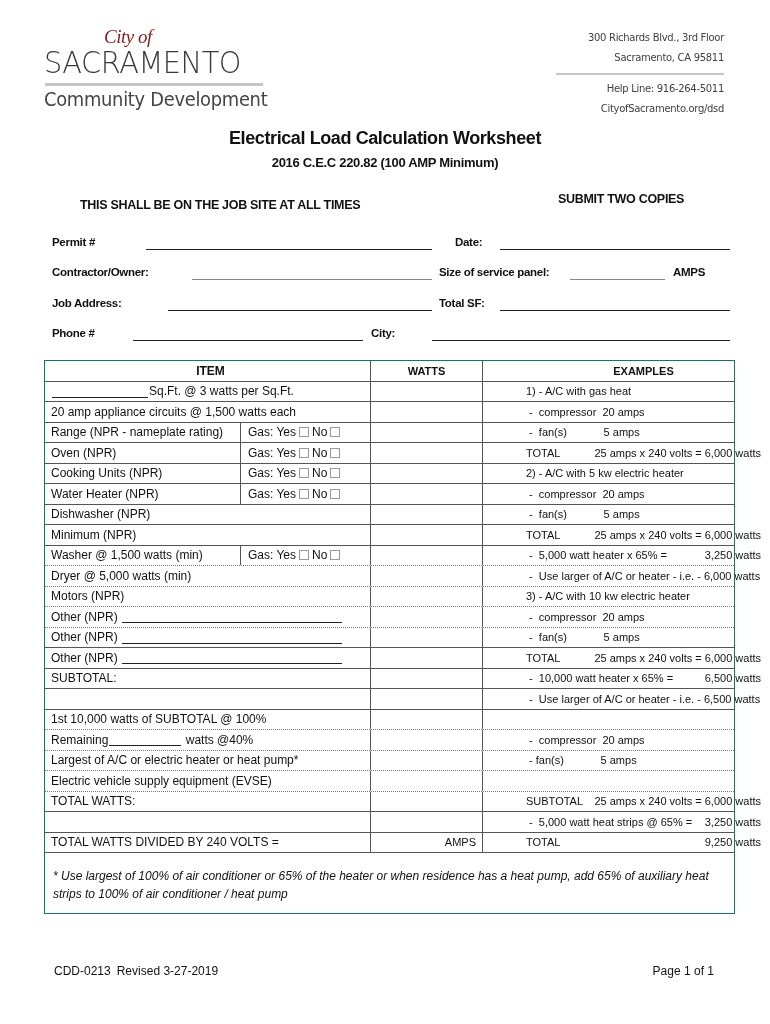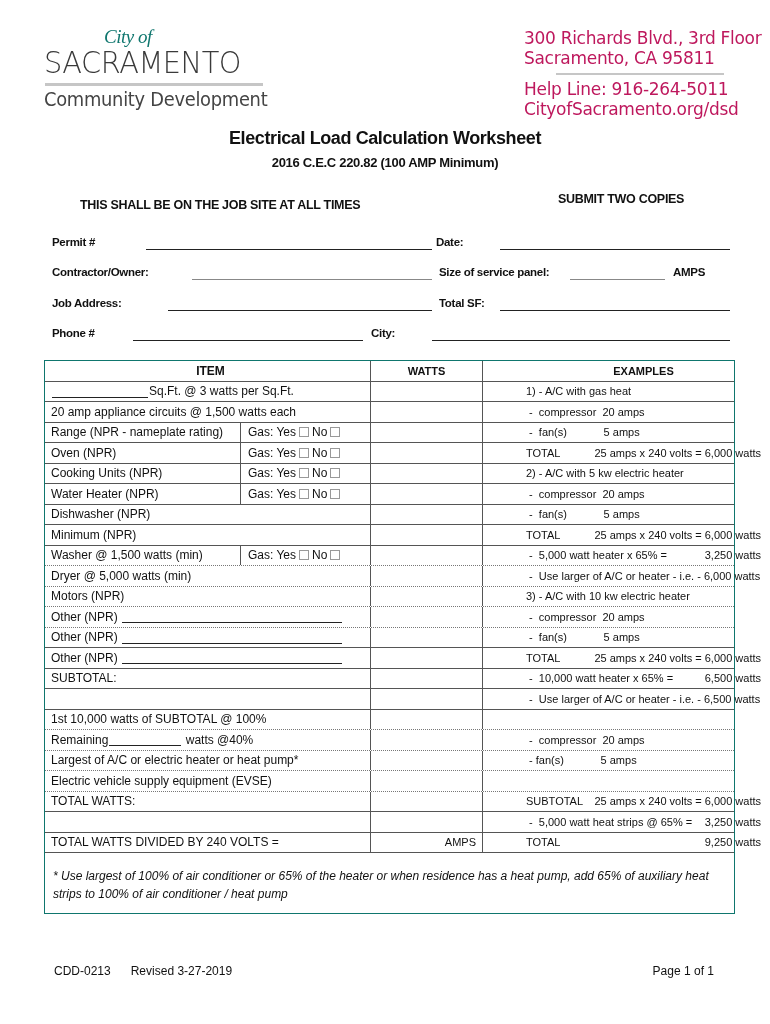--- a/index.html
+++ b/index.html
@@ -1,25 +1,25 @@
 <!DOCTYPE html>
 <html><head>
 <meta charset="utf-8">
 <style>
   html, body { margin: 0; padding: 0; background: #ffffff; }
   body { width: 770px; height: 1024px; position: relative; overflow: hidden; font-family: "Liberation Sans", sans-serif; color: #111; }
 
   
   .logo { position: absolute; left: 44px; top: 26px; width: 220px; }
-  .logo .cityof { font-family: "Liberation Serif", serif; font-style: italic; color: #0f766e; font-size: 19px; position: absolute; left: 60px; top: 0px; letter-spacing: -0.5px; }
+  .logo .cityof { font-family: "Liberation Serif", serif; font-style: italic; color: #7f1d1d; font-size: 19px; position: absolute; left: 60px; top: 0px; letter-spacing: -0.5px; }
   .logo .sac { font-family: "DejaVu Sans", sans-serif; font-weight: 300; color: #3a3a3a; font-size: 31px; position: absolute; left: 0px; top: 18px; letter-spacing: -0.5px; transform: scaleX(0.93); transform-origin: left; }
   .logo .rule { position: absolute; left: 1px; top: 57px; width: 218px; height: 3px; background: #c6c6c6; }
   .logo .cd { font-family: "DejaVu Sans", sans-serif; color: #444; font-size: 19px; position: absolute; left: 0px; top: 62px; letter-spacing: -0.3px; transform: scaleX(0.94); transform-origin: left; white-space: nowrap; }
 
-  .contact { position: absolute; right: 46px; top: 28px; text-align: left; width: 200px; color: #be185d; font-family: "DejaVu Sans", sans-serif; font-size: 17px; line-height: 20px; letter-spacing: -0.3px; }
+  .contact { position: absolute; right: 46px; top: 28px; text-align: right; width: 200px; color: #404040; font-family: "DejaVu Sans", sans-serif; font-size: 10px; line-height: 20px; letter-spacing: -0.3px; }
   .contact .crule { height: 2px; background: #c6c6c6; margin: 5px 0 4px 32px; }
   .contact div { white-space: nowrap; }
 
   
   .title { position: absolute; left: 0; width: 770px; top: 128px; text-align: center; font-weight: bold; font-size: 18px; font-family: "Liberation Sans", sans-serif; letter-spacing: -0.4px; }
   .subtitle { position: absolute; left: 0; width: 770px; top: 155px; text-align: center; font-weight: bold; font-size: 13px; letter-spacing: -0.3px; }
   .notice-left { position: absolute; left: 80px; top: 192px; font-weight: bold; font-size: 12.5px; letter-spacing: -0.3px; margin-top: 6px; }
   .notice-right { position: absolute; left: 558px; top: 192px; font-weight: bold; font-size: 12.5px; letter-spacing: -0.3px; }
 
   
@@ -40,21 +40,21 @@
   .hdr .cell { font-weight: bold; justify-content: center; }
   .hdr .c-ex { justify-content: center; }
   .blank-line { display: inline-block; border-bottom: 1px solid #222; height: 12px; margin: 0 1px; }
   .cbox { display: inline-block; width: 8px; height: 8px; border: 1px solid #999; margin: 0 3px; vertical-align: middle; cursor: pointer; }
   .ex-left { white-space: pre; }
   .ex-right { white-space: pre; }
 
   .footnote { position: relative; height: 60px; font-style: italic; font-size: 12px; padding: 14px 8px 0 8px; box-sizing: border-box; line-height: 18px; }
 
   .footer-left { position: absolute; left: 54px; top: 964px; font-size: 12px; font-family: "Liberation Sans", sans-serif; }
-  .footer-left span + span { margin-left: 20px; }
+  .footer-left span + span { margin-left: 6px; }
   .footer-right { position: absolute; right: 56px; top: 964px; font-size: 12px; }
 </style>
 </head>
 <body>
 
 <div class="logo">
   <span class="cityof">City of</span>
   <span class="sac">SACRAMENTO</span>
   <div class="rule"></div>
   <span class="cd">Community Development</span>
@@ -68,21 +68,21 @@
   <div>CityofSacramento.org/dsd</div>
 </div>
 
 <div class="title">Electrical Load Calculation Worksheet</div>
 <div class="subtitle">2016 C.E.C 220.82 (100 AMP Minimum)</div>
 <div class="notice-left">THIS SHALL BE ON THE JOB SITE AT ALL TIMES</div>
 <div class="notice-right">SUBMIT TWO COPIES</div>
 
 <span class="flabel" style="left:52px;top:236px;">Permit #</span>
 <input class="fline" style="left: 146px; top: 236px; width: 286px; height: 13px;" value="">
-<span class="flabel" style="left:420px;top:236px;padding-left:16px;">Date:</span>
+<span class="flabel" style="left:439px;top:236px;padding-left:16px;">Date:</span>
 <input class="fline" style="left: 500px; top: 236px; width: 230px; height: 13px;" value="">
 
 <span class="flabel" style="left:52px;top:266px;">Contractor/Owner:</span>
 <input class="fline gray" style="left: 192px; top: 266px; width: 240px; height: 13px;" value="">
 <span class="flabel" style="left:439px;top:266px;">Size of service panel:</span>
 <input class="fline gray" style="left: 570px; top: 266px; width: 95px; height: 13px;" value="">
 <span class="flabel" style="left:673px;top:266px;">AMPS</span>
 
 <span class="flabel" style="left:52px;top:297px;">Job Address:</span>
 <input class="fline" style="left: 168px; top: 297px; width: 264px; height: 13px;" value="">

